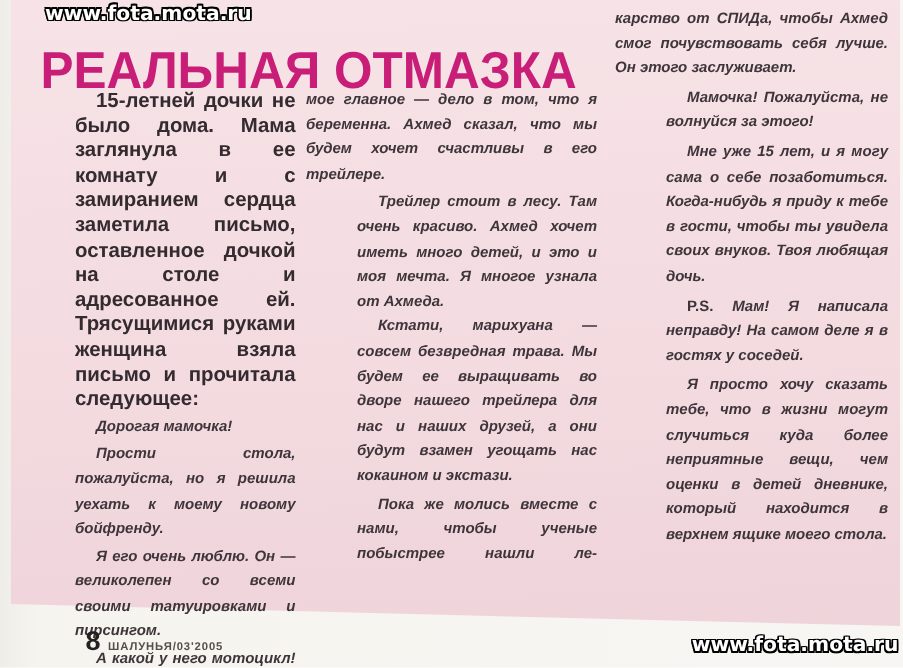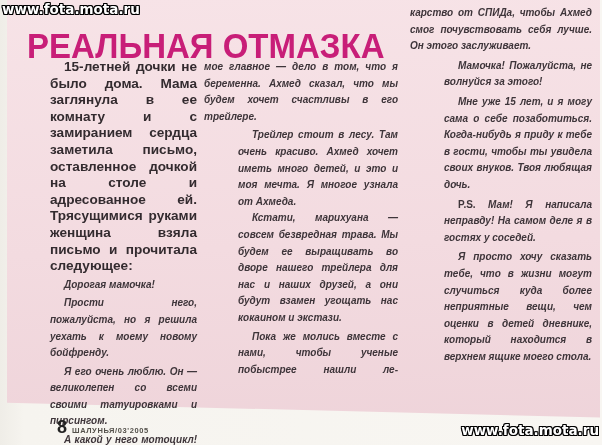--- a/index.html
+++ b/index.html
@@ -39,35 +39,36 @@
     position:absolute;left:57px;top:418px;
     display:flex;align-items:baseline;gap:5px;color:#222;
   }
   .footer .num{font-size:18px;font-weight:bold;line-height:18px;}
   .footer .mag{font-size:7.5px;font-weight:bold;letter-spacing:0.6px;color:#53504a;}
   .wm{
     position:absolute;font-family:"DejaVu Sans",sans-serif;
     font-size:13.5px;font-weight:bold;color:#ffffff;white-space:nowrap;
     text-shadow:-1px -1px 0 #000,1px -1px 0 #000,-1px 1px 0 #000,1px 1px 0 #000,
                  0 -1px 0 #000,0 1px 0 #000,-1px 0 0 #000,1px 0 0 #000;
+    margin-left:28px;
   }
   .wm-top{left:2px;top:1px;}
   .wm-bottom{right:3px;top:422px;}
 </style>
 </head>
 <body>
 
 <div class="page"></div>
 
 <h1 class="title">РЕАЛЬНАЯ ОТМАЗКА</h1>
 
 <div class="col col-1">
     <p class="bold indent">15-летней дочки не было дома. Мама заглянула в ее комнату и с замиранием сердца заметила письмо, оставленное дочкой на столе и адресованное ей. Трясущимися руками женщина взяла письмо и прочитала следующее:</p>
     <p class="italic indent  sp">Дорогая мамочка!</p>
-    <p class="italic indent  sp">Прости него, пожалуйста, но я решила уехать к моему новому бойфренду.</p>
+    <p class="italic indent  sp">Прости стола, пожалуйста, но я решила уехать к моему новому бойфренду.</p>
     <p class="italic indent  sp">Я его очень люблю. Он — великолепен со всеми своими татуировками и пирсингом.</p>
     <p class="italic indent  sp cont">А какой у него мотоцикл! Но это еще не са-</p>
   </div>
 <div class="col col-2">
     <p class="italic">мое главное — дело в том, что я беременна. Ахмед сказал, что мы будем хочет счастливы в его трейлере.</p>
     <p class="italic indent  sp">Трейлер стоит в лесу. Там очень красиво. Ахмед хочет иметь много детей, и это и моя мечта. Я многое узнала от Ахмеда.</p>
     <p class="italic indent">Кстати, марихуана — совсем безвредная трава. Мы будем ее выращивать во дворе нашего трейлера для нас и наших друзей, а они будут взамен угощать нас кокаином и экстази.</p>
     <p class="italic indent  sp cont">Пока же молись вместе с нами, чтобы ученые побыстрее нашли ле-</p>
   </div>
 <div class="col col-3">

